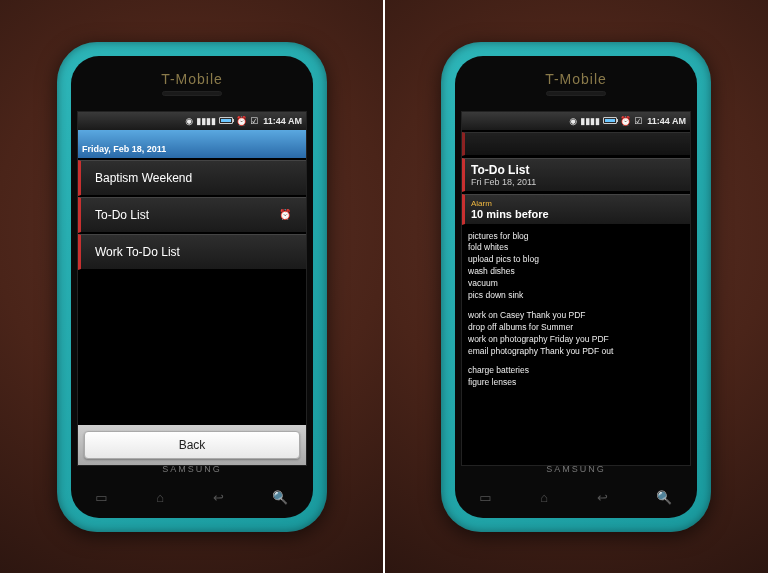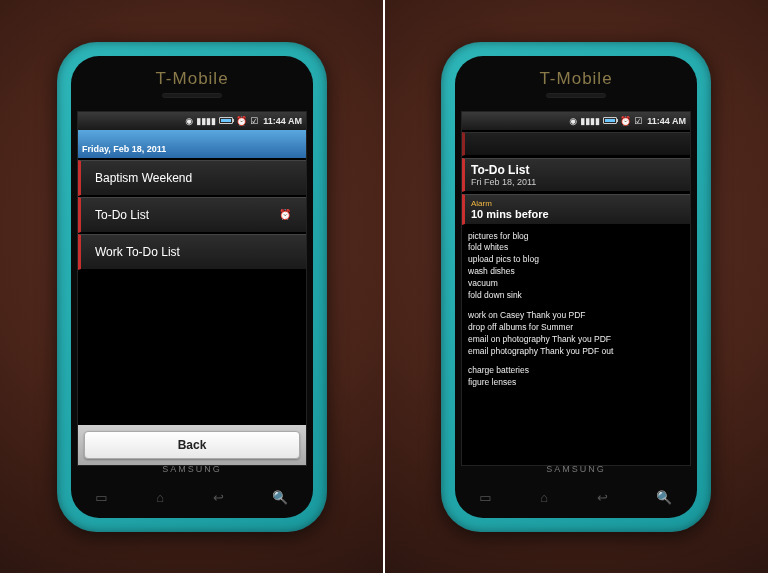--- a/index.html
+++ b/index.html
@@ -29,21 +29,21 @@
     display:flex; align-items:center; justify-content:center;
   }
   .body {
     width: 100%; height: 100%;
     background: #0a0a0a;
     border-radius: 28px;
     display: flex; flex-direction: column;
     overflow:hidden;
   }
   .bezel-top { height: 55px; display:flex; flex-direction:column; align-items:center; justify-content:center; gap:4px;}
-  .carrier { color:#8a7a4a; font-size:17px; letter-spacing:1px;}
+  .carrier { color:#8a7a4a; font-size:14px; letter-spacing:1px;}
   .speaker { width:60px; height:5px; background:#1a1a1a; border-radius:3px; border:1px solid #222;}
   .screen {
     flex: 1; background:#000; margin: 0 6px; display:flex; flex-direction:column;
     border:1px solid #222;
   }
   .statusbar {
     height: 18px; background: linear-gradient(#3a3a3a,#1a1a1a);
     display:flex; align-items:center; justify-content:flex-end; padding:0 4px; gap:3px;
     color:#e8e8e8; font-size:9px;
   }
@@ -61,21 +61,21 @@
     background: linear-gradient(#2e2e2e,#1a1a1a);
     border-top:1px solid #444; border-bottom:1px solid #000;
     border-left:3px solid #c83030;
     color:#fff; font-size:12px; padding:10px 14px;
     display:flex; align-items:center; justify-content:space-between;
     margin-bottom:1px;
   }
   .row .alarm-ic { color:#aaa; font-size:10px;}
   .btnbar { padding:6px; background: linear-gradient(#cfcfcf,#a8a8a8);}
   .btn { background: linear-gradient(#fff,#e8e8e8); border:1px solid #aaa; border-radius:4px;
-    text-align:center; padding:6px 0; font-size:12px; color:#222; box-shadow:0 1px 2px rgba(0,0,0,0.3);font-weight:bold;}
+    text-align:center; padding:6px 0; font-size:12px; color:#222; box-shadow:0 1px 2px rgba(0,0,0,0.3);}
   .softkeys { height:40px; display:flex; justify-content:space-around; align-items:center; color:#555; font-size:13px;}
   .brand { text-align:center; color:#777; font-size:9px; letter-spacing:2px; margin-top:-2px; margin-bottom:4px;}
 
   
   .field {
     background: linear-gradient(#2e2e2e,#1a1a1a);
     border-top:1px solid #444; border-bottom:1px solid #000;
     border-left:3px solid #c83030;
     padding:4px 6px; margin-bottom:2px;
   }
@@ -161,26 +161,26 @@
             <div class="f-lab">Alarm</div>
             <div class="f-title" style="font-size:11px;">10 mins before</div>
           </div>
           <div class="notes">
             <div class="grp">
               <div>pictures for blog</div>
               <div>fold whites</div>
               <div>upload pics to blog</div>
               <div>wash dishes</div>
               <div>vacuum</div>
-              <div>fold down sink</div>
+              <div>pics down sink</div>
             </div>
             <div class="grp">
               <div>work on Casey Thank you PDF</div>
               <div>drop off albums for Summer</div>
-              <div>email on photography Thank you PDF</div>
+              <div>work on photography Friday you PDF</div>
               <div>email photography Thank you PDF out</div>
             </div>
             <div class="grp">
               <div>charge batteries</div>
               <div>figure lenses</div>
             </div>
           </div>
         </div>
       </div>
       <div class="brand">SAMSUNG</div>

